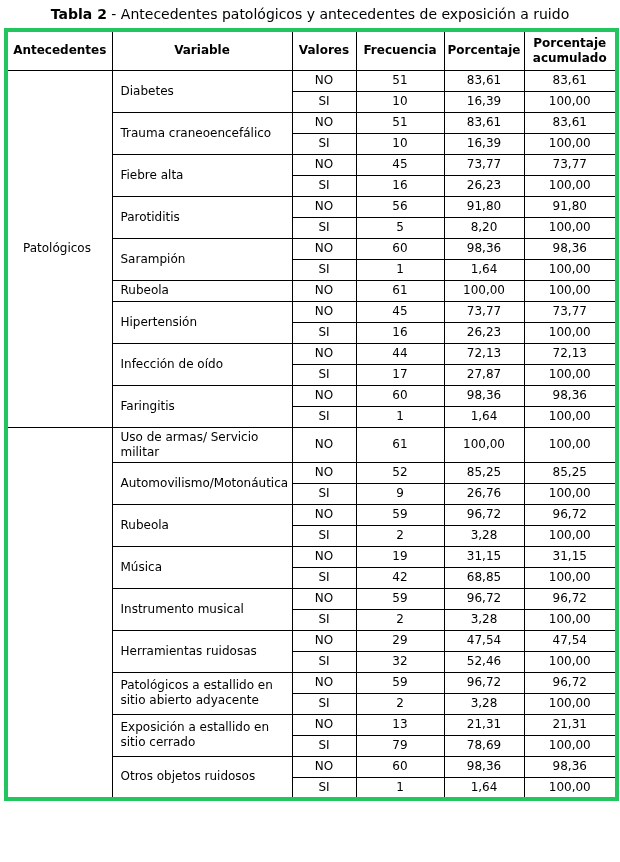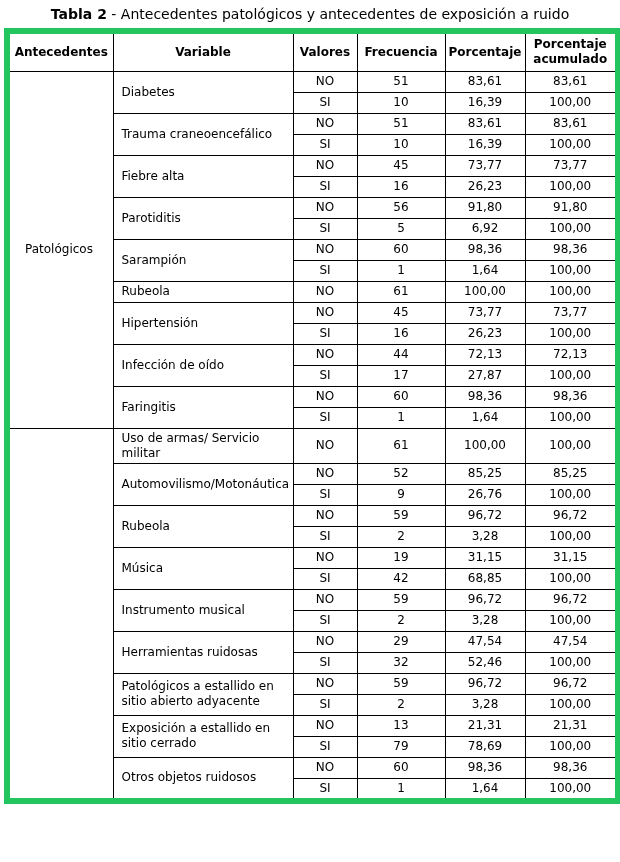--- a/index.html
+++ b/index.html
@@ -21,21 +21,21 @@
     line-height: 20px;
     margin: 1px 0 4px 0;
     white-space: nowrap;
   }
   .title .bold { font-weight: bold; }
   table.data-table {
     border-collapse: collapse;
     table-layout: fixed;
     width: 611px;
     margin: 0 auto;
-    border: 6px solid #22c55e;
+    border: 4px solid #22c55e;
   }
   th, td {
     border: 1px solid #000000;
     font-size: 12px;
     line-height: 15px;
     overflow: hidden;
     vertical-align: middle;
   }
   th {
     font-weight: bold;
@@ -119,21 +119,21 @@
         <tr>
           <td class="variable-cell" rowspan="2">Parotiditis</td>
           <td class="num-cell">NO</td>
           <td class="num-cell">56</td>
           <td class="num-cell">91,80</td>
           <td class="num-cell">91,80</td>
         </tr>
         <tr>
           <td class="num-cell">SI</td>
           <td class="num-cell">5</td>
-          <td class="num-cell">6,92</td>
+          <td class="num-cell">8,20</td>
           <td class="num-cell">100,00</td>
         </tr>
         <tr>
           <td class="variable-cell" rowspan="2">Sarampión</td>
           <td class="num-cell">NO</td>
           <td class="num-cell">60</td>
           <td class="num-cell">98,36</td>
           <td class="num-cell">98,36</td>
         </tr>
         <tr>

